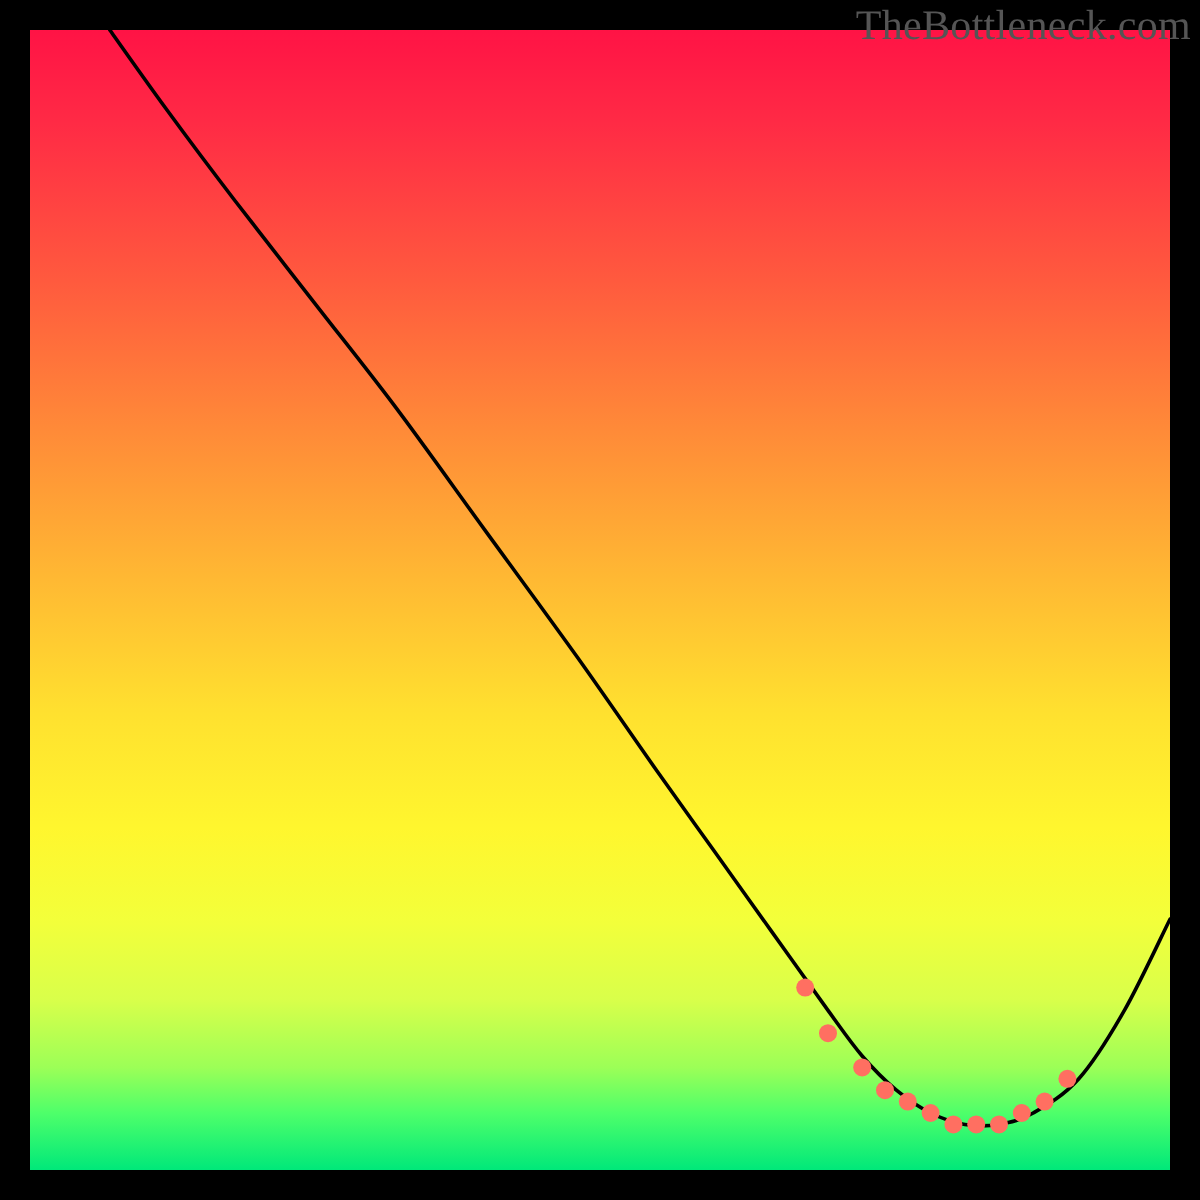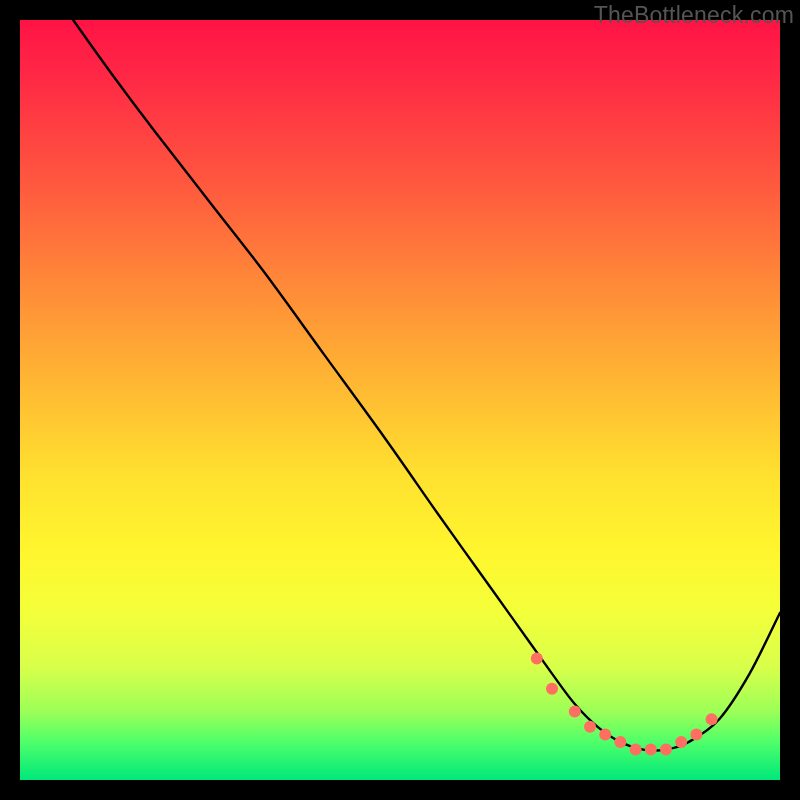--- a/index.html
+++ b/index.html
@@ -37,24 +37,25 @@
       #9cff57 91%,
       #4eff6a 95%,
       #00e87a 100%
     );
   }
   .watermark {
     position: absolute;
     top: 2px;
     right: 6px;
     color: #555;
-    font-size: 23px;
+    font-size: 28px;
     font-weight: 500;
     letter-spacing: 0.2px;
     user-select: none;
+    font-family: Liberation Serif, serif;
   }
   svg.curve {
     position: absolute;
     left: 0;
     top: 0;
     width: 760px;
     height: 760px;
     overflow: visible;
   }
 </style>

